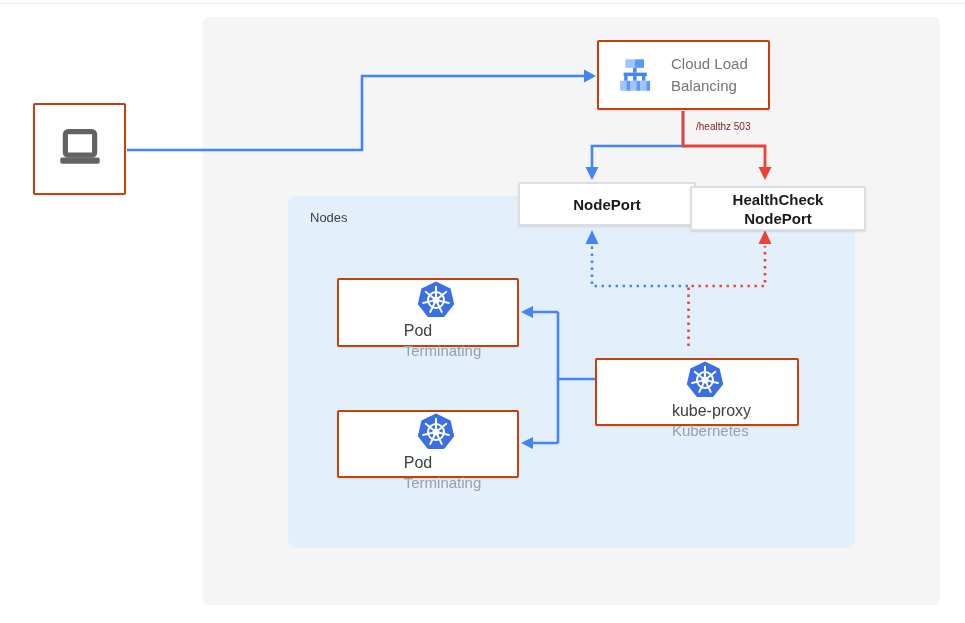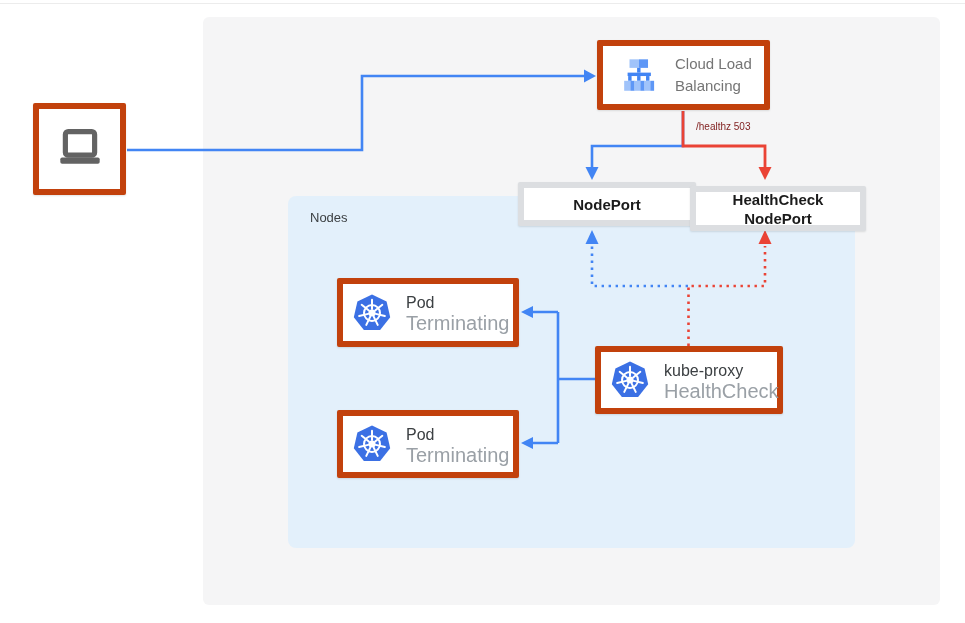--- a/index.html
+++ b/index.html
@@ -16,38 +16,38 @@
   .nodes-panel{
     position:absolute;left:288px;top:196px;width:567px;height:352px;
     background:#e3f0fb;border-radius:8px;
   }
   .nodes-label{
     position:absolute;left:22px;top:14px;
     font-size:13px;color:#3c4043;
   }
   .edges-layer{position:absolute;left:0;top:0;width:965px;height:623px;pointer-events:none;}
   .card{
-    position:absolute;background:#ffffff;border:6px solid #c2410c;border-radius:2px;
+    position:absolute;background:#ffffff;border:2px solid #c2410c;border-radius:2px;
     box-shadow:0 1px 2px rgba(60,64,67,.14);
     display:flex;align-items:center;box-sizing:border-box;
   }
   .card.client{left:33px;top:103px;width:93px;height:92px;justify-content:center;}
   .card.clb{left:597px;top:40px;width:173px;height:70px;padding-left:17px;}
   .clb-label{margin-left:17px;font-size:15px;line-height:22px;color:#757575;width:100px;}
   .card.port{justify-content:center;text-align:center;border-color:#dcdee1;}
   .card.nodeport{left:518px;top:182px;width:178px;height:44px;}
   .card.healthcheck{left:690px;top:186px;width:176px;height:45px;}
   .port-label{font-size:15px;font-weight:bold;color:#1b1b1b;line-height:19px;width:120px;}
-  .card.entity{padding-left:9px;}
+  .card.entity{padding-left:15px;flex-direction:column;}
   .card.pod1{left:337px;top:278px;width:182px;height:69px;}
   .card.pod2{left:337px;top:410px;width:182px;height:68px;}
-  .card.kube-proxy{left:595px;top:346px;width:188px;height:68px;}
+  .card.kube-proxy{left:595px;top:358px;width:204px;height:68px;}
   .entity-text{margin-left:14px;}
   .entity-title{font-size:16px;color:#3c4043;line-height:21px;}
-  .entity-subtitle{font-size:20px;color:#9aa0a6;line-height:20px;}
+  .entity-subtitle{font-size:15px;color:#9aa0a6;line-height:20px;}
   .healthz-label{
     position:absolute;left:696px;top:121px;
     font-size:10px;font-weight:normal;color:#7f1d1d;white-space:nowrap;
   }
   .icon48{width:54px;height:54px;display:block;}
   .icon40{width:40px;height:40px;display:block;flex:0 0 auto;}
   .icon38{width:38px;height:38px;display:block;flex:0 0 auto;}
 </style>
 </head>
 <body>
@@ -182,15 +182,15 @@
       <line x1="59.7" y1="52.2" x2="82.2" y2="57.3"></line>
       <line x1="54.3" y1="59" x2="64.3" y2="79.7"></line>
       <line x1="45.7" y1="59" x2="35.7" y2="79.7"></line>
       <line x1="40.3" y1="52.2" x2="17.8" y2="57.3"></line>
       <line x1="42.2" y1="43.8" x2="24.2" y2="29.4"></line>
     </g>
     <circle cx="50" cy="50" r="9" fill="#ffffff"></circle>
   </svg>
   <div class="entity-text">
     <div class="entity-title">kube-proxy</div>
-    <div class="entity-subtitle">HealthCheck</div>
+    <div class="entity-subtitle">Kubernetes</div>
   </div>
 </div>
 
 </body></html>

